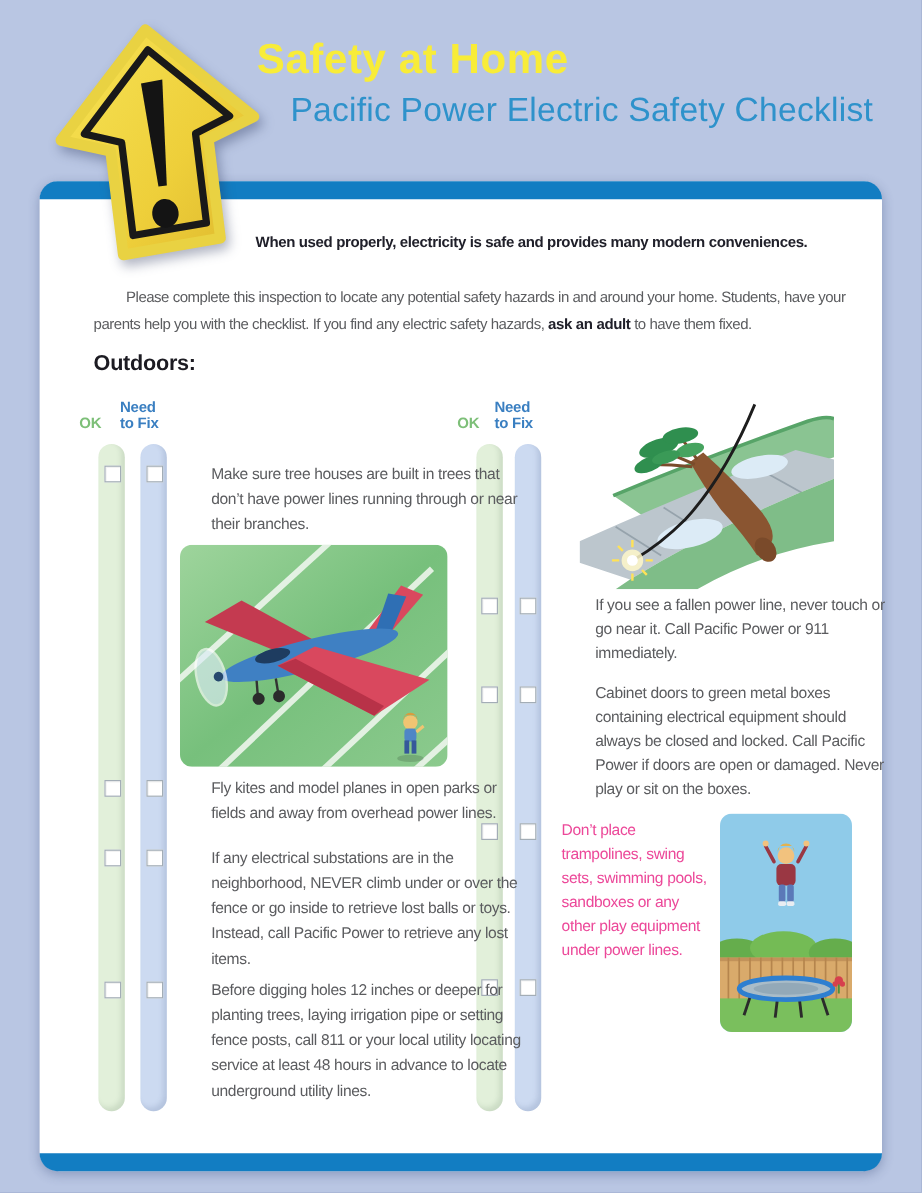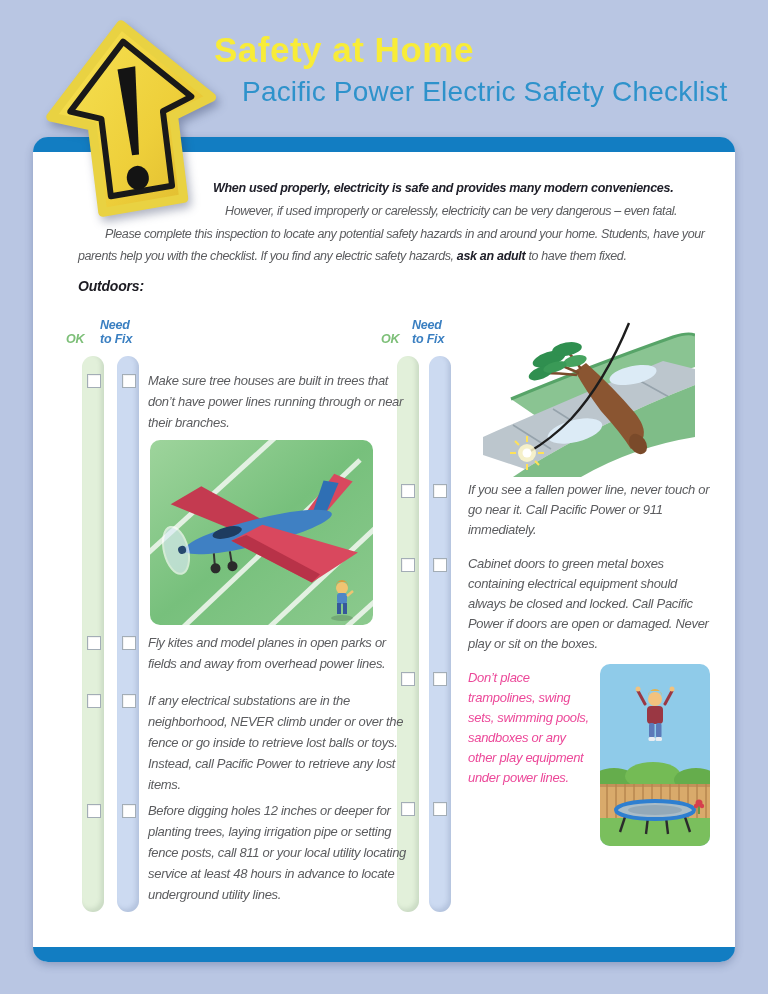--- a/index.html
+++ b/index.html
@@ -4,40 +4,40 @@
 <style>
   html,body{margin:0;padding:0;background:#8fa0c4;}
   .page{position:relative;width:768px;height:994px;background:#b9c6e3;overflow:hidden;
         font-family:"Liberation Sans",sans-serif;}
   .page-title{position:absolute;left:214px;top:30px;font-size:35px;font-weight:bold;
         color:#f8ec38;letter-spacing:.5px;z-index:4;white-space:nowrap;}
   .page-subtitle{position:absolute;left:242px;top:76px;font-size:28px;color:#2e92cb;
         letter-spacing:.2px;z-index:4;white-space:nowrap;}
   .sign{position:absolute;left:36px;top:14px;z-index:6;
         filter:drop-shadow(3px 5px 5px rgba(30,40,80,.35));}
-  .panel{position:absolute;left:33px;top:137px;width:702px;height:825px;background:#fff;
-        border-radius:16px;box-shadow:0 3px 9px rgba(40,60,110,.30);z-index:2;font-style:italic;}
+  .panel{position:absolute;left:33px;top:151px;width:702px;height:825px;background:#fff;
+        border-radius:16px;box-shadow:0 3px 9px rgba(40,60,110,.30);z-index:2;}
   .cap{position:absolute;left:0;width:702px;height:15px;background:#127dc2;}
   .cap.top{top:0;border-radius:16px 16px 0 0;}
   .cap.bottom{bottom:0;border-radius:0 0 16px 16px;}
   .intro-line{position:absolute;white-space:nowrap;font-size:12.5px;color:#5b5c5f;
         letter-spacing:-.4px;}
   .intro-strong{color:#20202a;font-weight:bold;letter-spacing:-.3px;}
-  .section-heading{position:absolute;left:45px;top:141px;font-size:14px;font-weight:bold;
+  .section-heading{position:absolute;left:45px;top:141px;font-size:18px;font-weight:bold;
         color:#1c1b22;letter-spacing:-.2px;}
   .colhdr{position:absolute;font-size:12.5px;font-weight:bold;text-align:left;
         line-height:13.5px;letter-spacing:-.2px;}
   .hdr-ok{color:#7dbf78;}
   .hdr-fix{color:#3a7fc1;}
   .vbar{position:absolute;top:219px;width:22px;height:556px;border-radius:11px;}
   .vbar.green{background:#e2f0da;box-shadow:inset -3px -3px 4px rgba(100,130,100,.18);}
   .vbar.blue{background:#ccdaf1;box-shadow:inset -3px -3px 4px rgba(90,110,150,.20);}
   .cb{position:absolute;width:12px;height:12px;background:#fff;border:1px solid #a3adb6;
         box-shadow:inset 1px 1px 0 rgba(0,0,0,.05);cursor:pointer;}
-  .item{position:absolute;font-size:13px;letter-spacing:-.3px;color:#5b5c5f;}
+  .item{position:absolute;font-size:13px;letter-spacing:-.3px;color:#5b5c5f;margin-left:28px;}
   .item.left{width:268px;line-height:21px;left:115px;}
   .item.right{width:246px;line-height:20px;left:435px;}
   .flow{position:absolute;left:435px;top:531px;width:242px;font-size:13px;
         letter-spacing:-.3px;line-height:20px;color:#ec4899;}
   .flow .tramp-float{float:right;width:110px;height:182px;margin:-4px 0 8px 8px;}
   .flow p{margin:0 0 10px 0;}
   .illus{position:absolute;}
 </style>
 </head>
 <body>
@@ -61,21 +61,20 @@
   </svg>
 
   <div class="page-title">Safety at Home</div>
   <div class="page-subtitle">Pacific Power Electric Safety Checklist</div>
 
   <div class="panel">
     <div class="cap top"></div>
     <div class="cap bottom"></div>
 
     <div class="intro-line intro-strong" style="left:180px;top:44px;">When used properly, electricity is safe and provides many modern conveniences.</div>
-    <div class="intro-line" style="left:192px;top:67px;">However, if used improperly or carelessly, electricity can be very dangerous – even fatal.</div>
     <div class="intro-line" style="left:45px;top:90px;margin-left:27px;">Please complete this inspection to locate any potential safety hazards in and around your home. Students, have your</div>
     <div class="intro-line" style="left:45px;top:112px;">
       <span>parents help you with the checklist. If you find any electric safety hazards, </span><span class="intro-strong">ask an adult</span><span> to have them fixed.</span>
     </div>
 
     <div class="section-heading">Outdoors:</div>
 
     <div class="colhdr hdr-ok" style="left:33px;top:196px;width:55px;">OK</div>
     <div class="colhdr hdr-fix" style="left:67px;top:182px;width:56px;">
       <div>Need</div>

